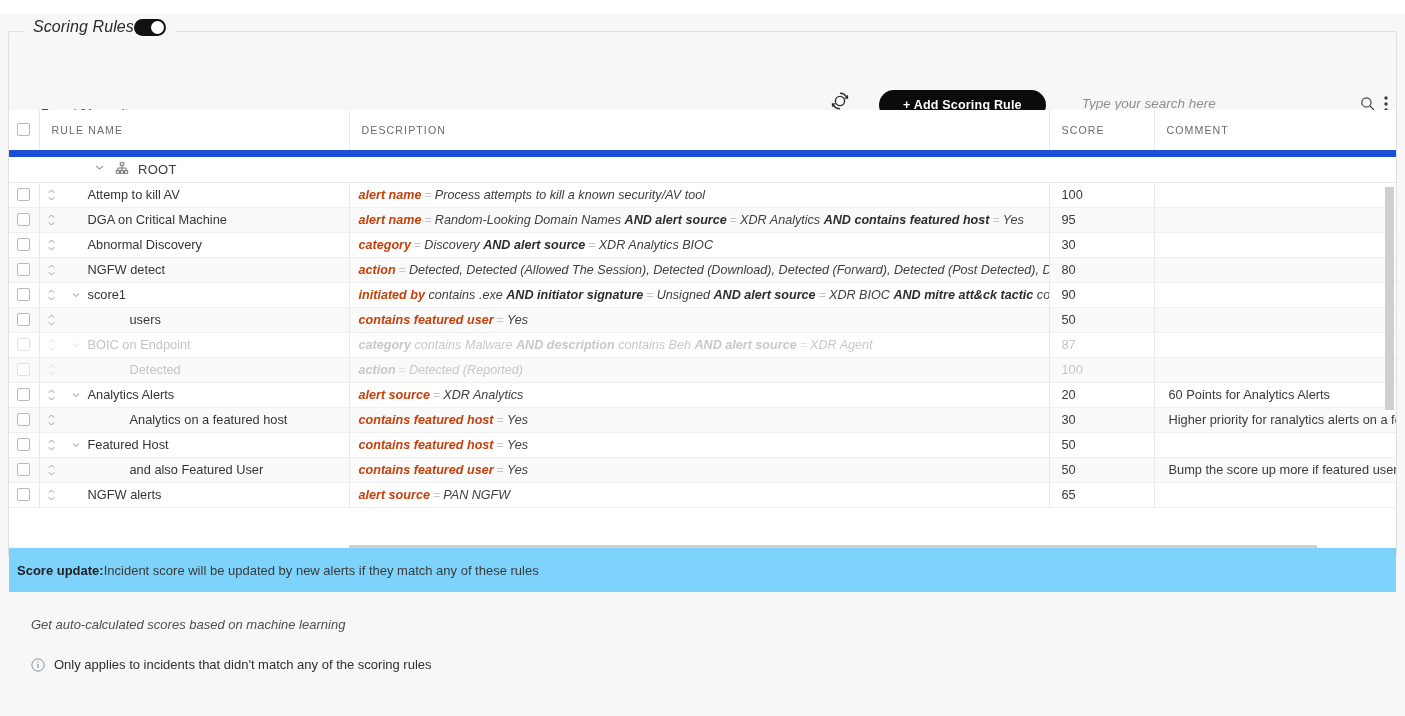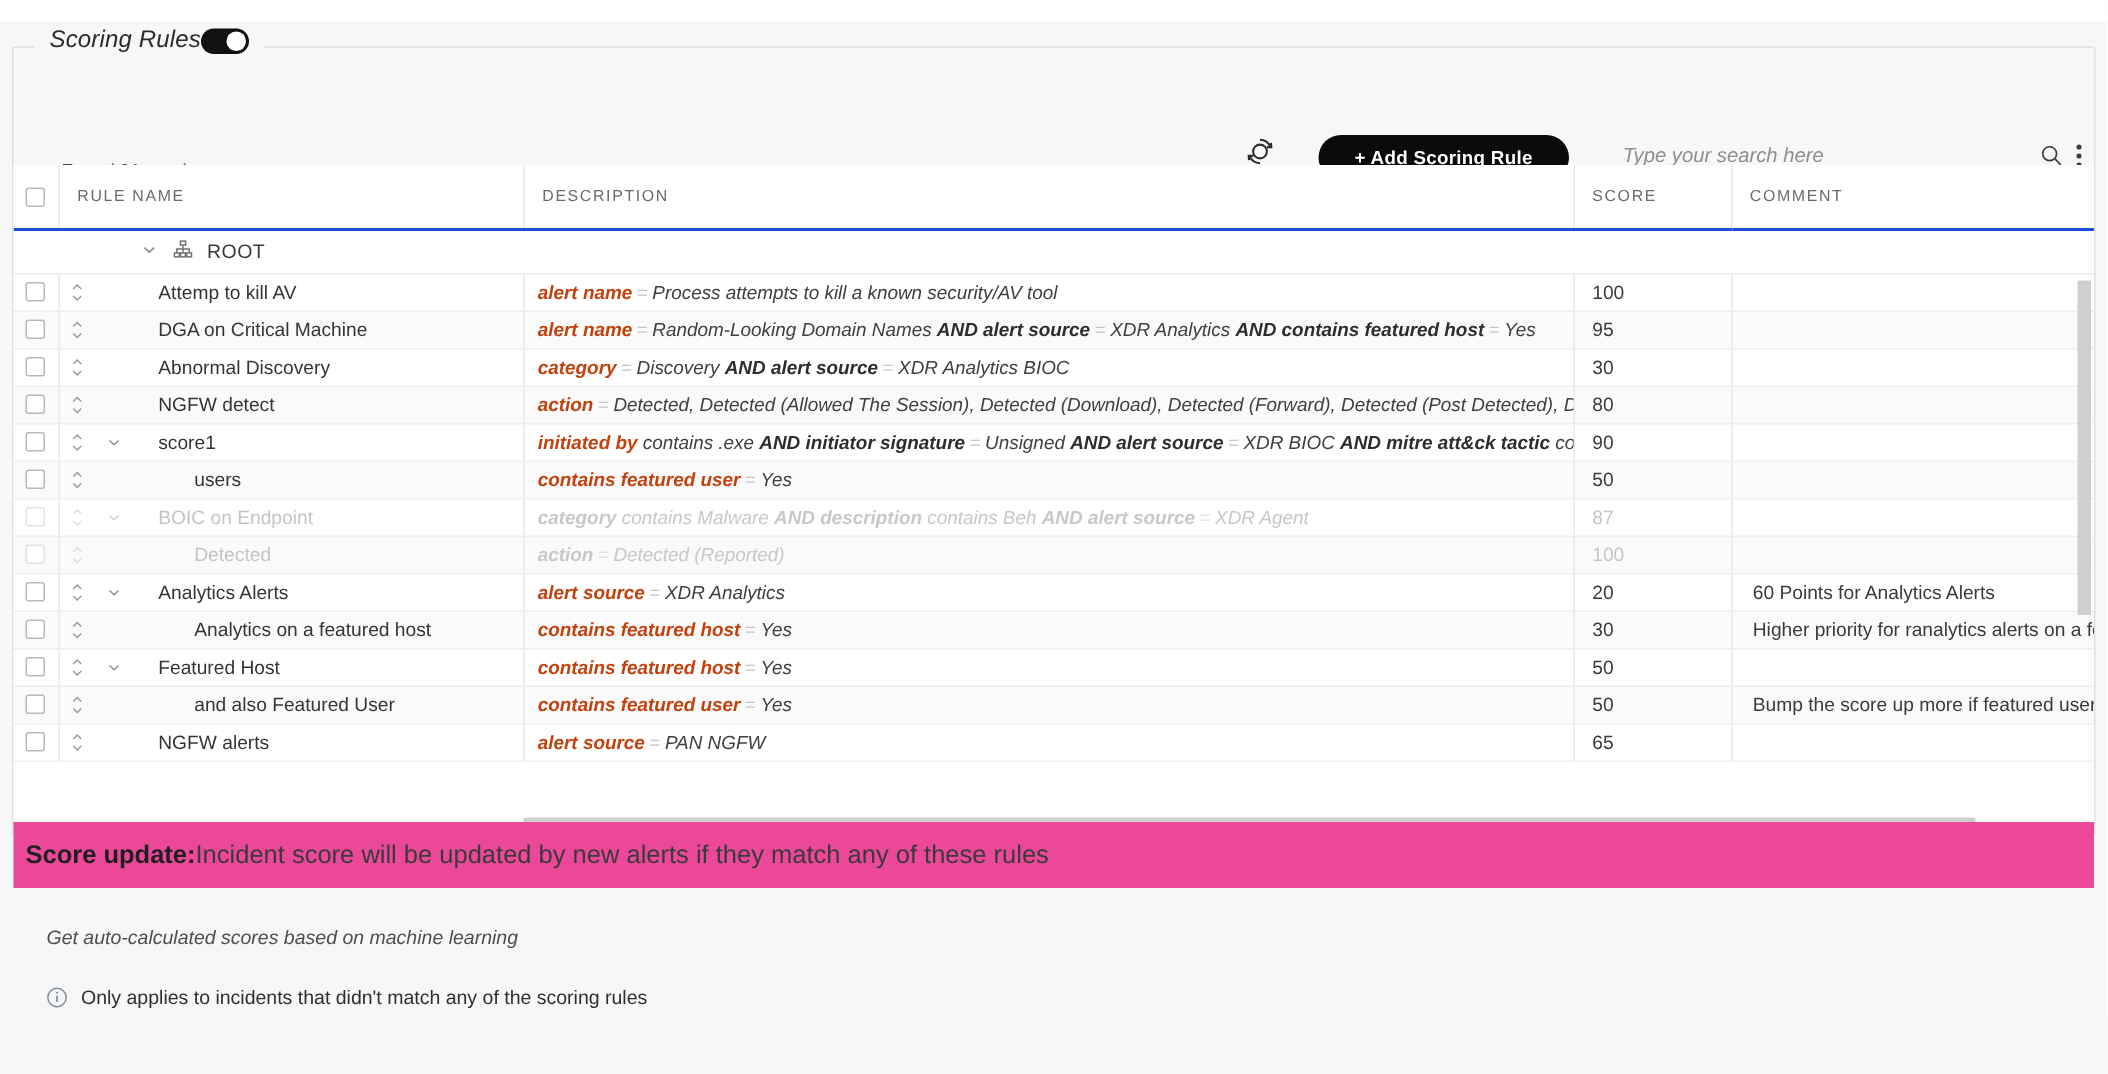--- a/index.html
+++ b/index.html
@@ -154,21 +154,21 @@
   table.grid th {
     text-align: left;
     font-weight: normal;
     font-size: 10.6px;
     letter-spacing: 1.1px;
     color: #6b6b6b;
     padding: 0 0 0 12px;
     height: 43px;
     vertical-align: middle;
     background: #ffffff;
-    border-bottom: 2px solid #1d4ed8;
+    border-bottom: 7px solid #1d4ed8;
     border-right: 1px solid #e8e8e8;
   }
   col.c-check { width: 30px; }
   col.c-name  { width: 310px; }
   col.c-desc  { width: 700px; }
   col.c-score { width: 105px; }
   col.c-comment { width: 548px; }
 
   table.grid td {
     height: 25px;
@@ -204,21 +204,21 @@
     width: 24px; flex: none;
     display: flex; align-items: center; justify-content: center;
     cursor: grab;
     color: #9a9a9a;
   }
   .drag-handle.dim { color: #d8d8d8; }
   .chev-slot { width: 24px; flex: none; display: flex; align-items: center; justify-content: center; cursor: pointer; color: #8c8c8c; }
   .chev-slot.dim { color: #cfcfcf; }
   .rule-label { font-size: 12.8px; color: #353535; white-space: nowrap; }
   .rule-label.dim { color: #c4c4c4; }
-  .ind-1 { margin-left: 18px; }
+  .ind-1 { }
   .ind-2 { margin-left: 42px; }
 
   .root-cell { display: flex; align-items: center; height: 100%; padding-left: 54px; gap: 9px; }
   .root-text { font-size: 13px; color: #3a3a3a; letter-spacing: .3px; }
 
   .desc-cell { padding-left: 9px; font-size: 12.6px; font-style: italic; color: #555555; }
   .desc-cell .k { font-weight: bold; font-style: italic; color: #c2410c; }
   .desc-cell .v { font-style: italic; color: #404040; }
   .desc-cell .eq { color: #c6c6c6; font-style: normal; padding: 0 3px; }
   .desc-cell .op { font-weight: bold; font-style: italic; color: #2d2d2d; }
@@ -248,22 +248,22 @@
   }
 
   
   .score-update {
     position: absolute;
     left: 0; top: 516px;
     width: 1387px; height: 44px;
     display: flex;
     align-items: center;
     padding-left: 8px;
-    background: #ec4899;
-    font-size: 17px;
+    background: #7dd3fc;
+    font-size: 13px;
     color: #3a3a3a;
   }
   .score-update b { color: #1f1f1f; }
 
   
   .ss-sub {
     position: absolute;
     left: 31px; top: 617px;
     font-style: italic;
     font-size: 13px;

